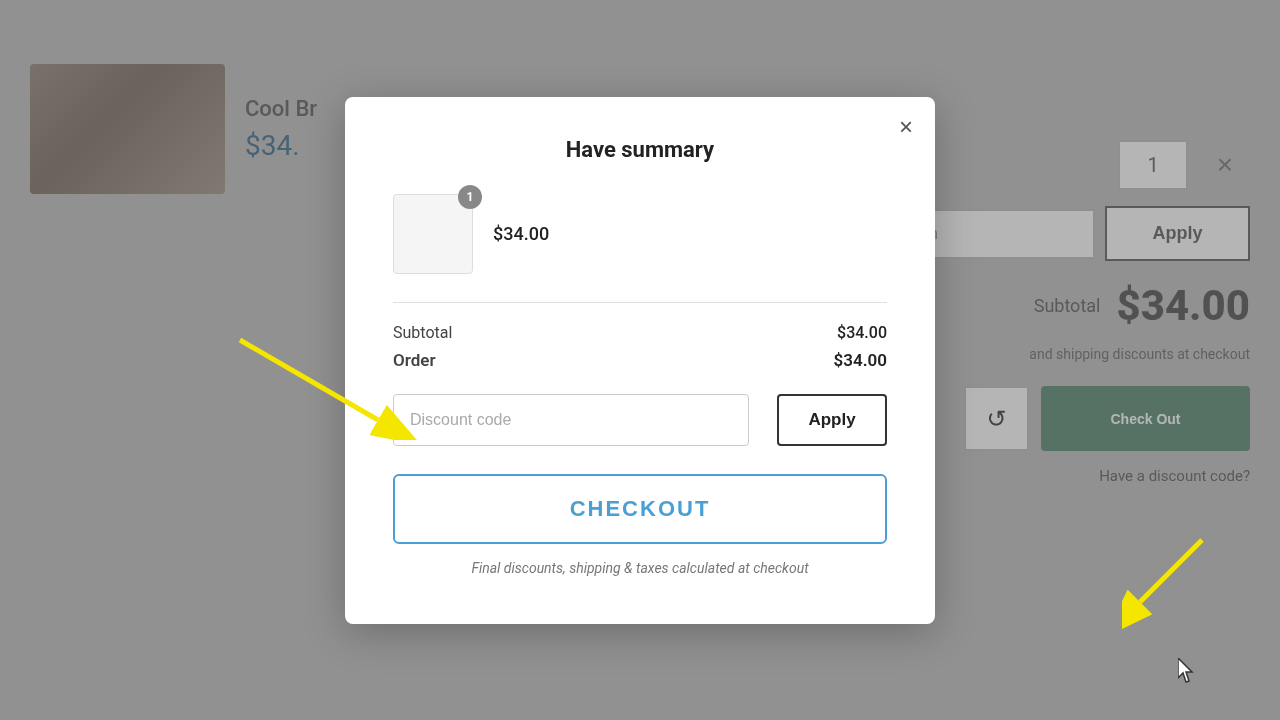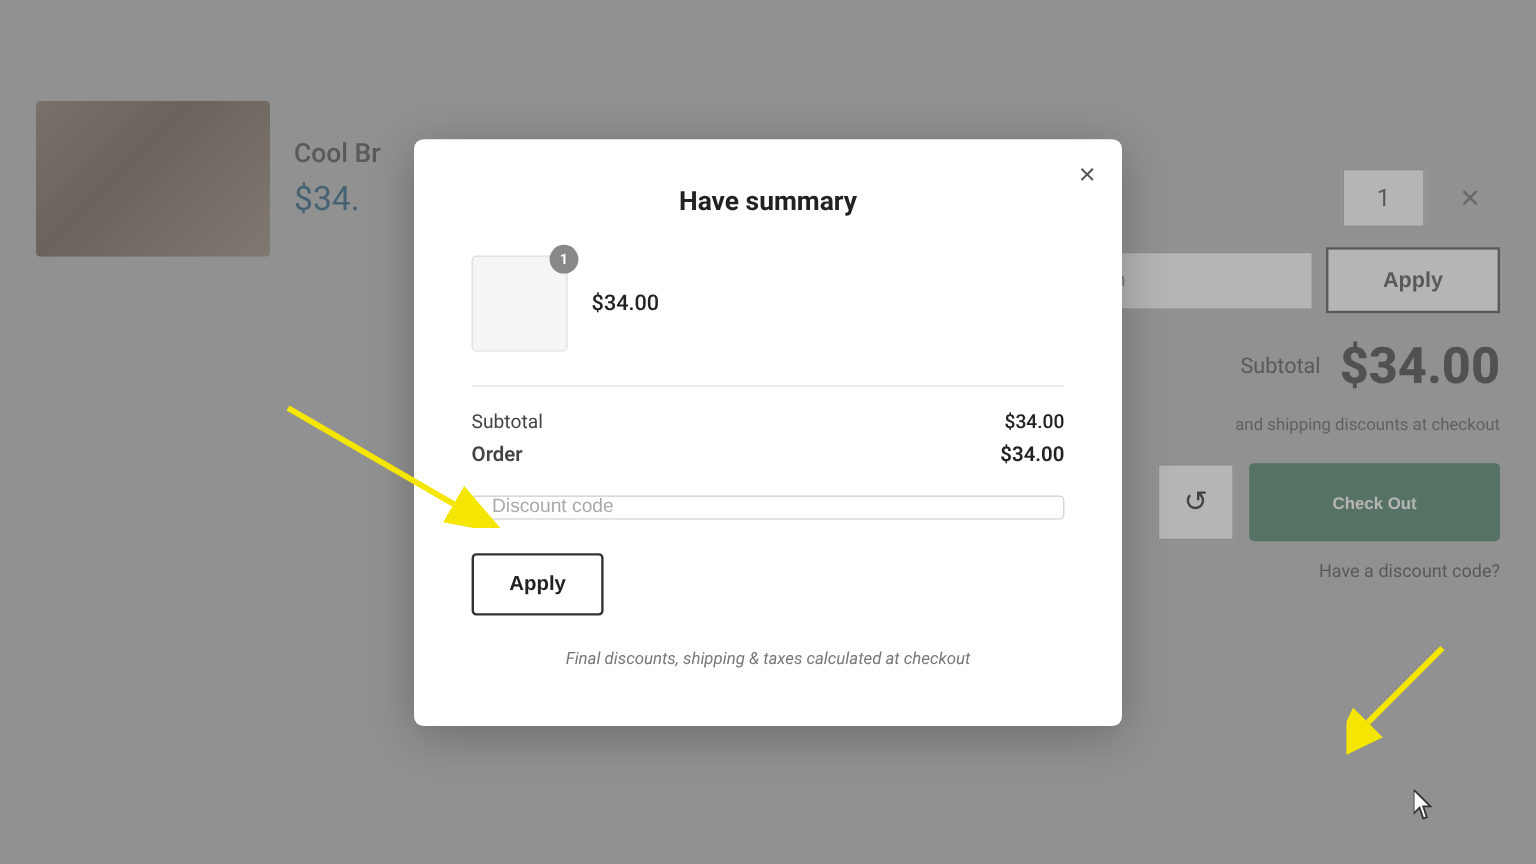--- a/index.html
+++ b/index.html
@@ -13,21 +13,21 @@
       position: relative;
     }
 
     
     .bg-page {
       position: absolute;
       inset: 0;
       background: #b0b0b0;
       display: flex;
       align-items: flex-start;
-      padding: 84px 0 0 0;
+      padding: 64px 0 0 0;
       justify-content: center;
     }
 
     .bg-product-row {
       display: flex;
       align-items: center;
       padding: 0 30px;
       gap: 20px;
       width: 100%;
     }
@@ -312,21 +312,20 @@
     .modal-total-row .modal-totals-label,
     .modal-total-row .modal-totals-value {
       font-size: 17px;
       font-weight: 600;
     }
 
     .modal-discount-row {
       display: flex;
       gap: 28px;
       margin-bottom: 28px;
-      flex-direction: column;
     }
 
     .modal-discount-input {
       flex: 1;
       height: 52px;
       border: 1.5px solid #ccc;
       border-radius: 4px;
       padding: 0 16px;
       font-size: 16px;
       color: #888;
@@ -482,20 +481,21 @@
         <span class="modal-totals-label">Order</span>
         <span class="modal-totals-value">$34.00</span>
       </div>
     </div>
 
     <div class="modal-discount-row">
       <input class="modal-discount-input" placeholder="Discount code" style="">
       <button class="modal-apply-btn">Apply</button>
     </div>
 
+    <button class="modal-checkout-btn">CHECKOUT</button>
 
     <p class="modal-note">Final discounts, shipping &amp; taxes calculated at checkout</p>
   </div>
 </div>
 
 <svg class="cursor" viewBox="0 0 20 28" xmlns="http://www.w3.org/2000/svg">
   <polygon points="0,0 0,20 5,15 8,24 11,23 8,14 14,14" fill="white" stroke="#333" stroke-width="1.5"></polygon>
 </svg>
 
 </body></html>

